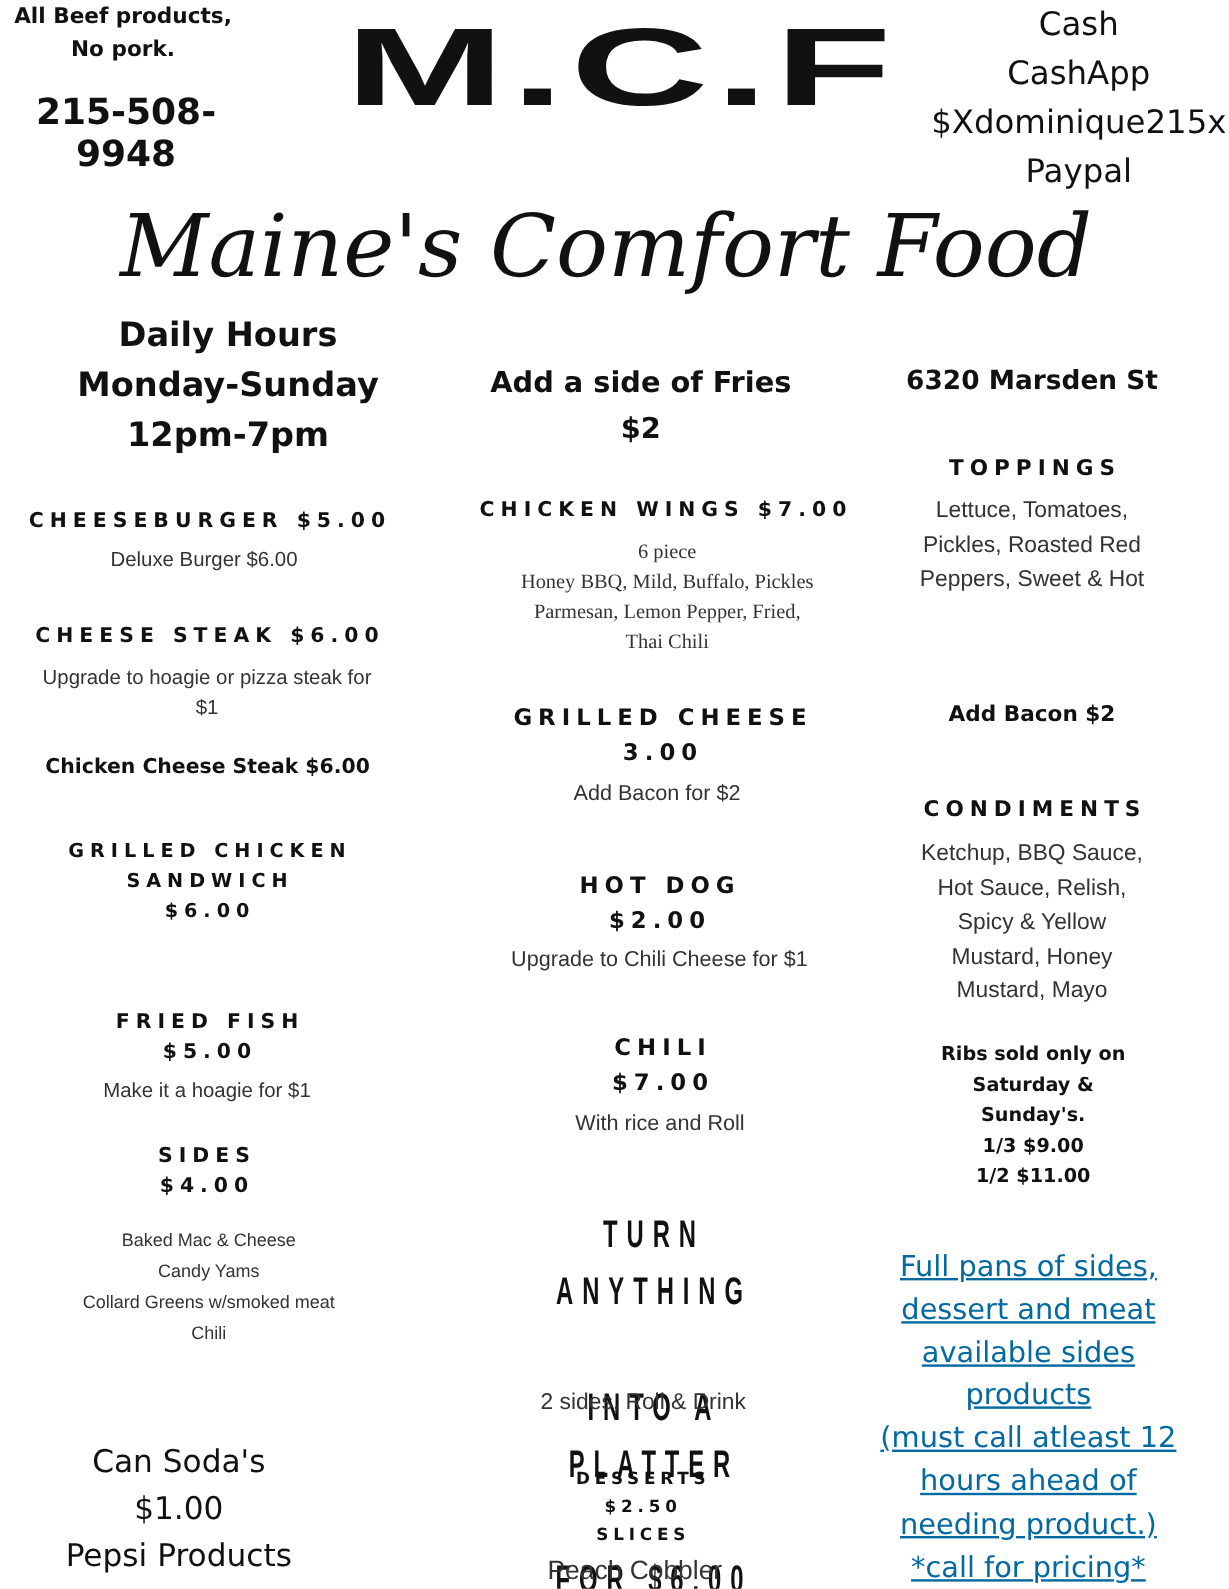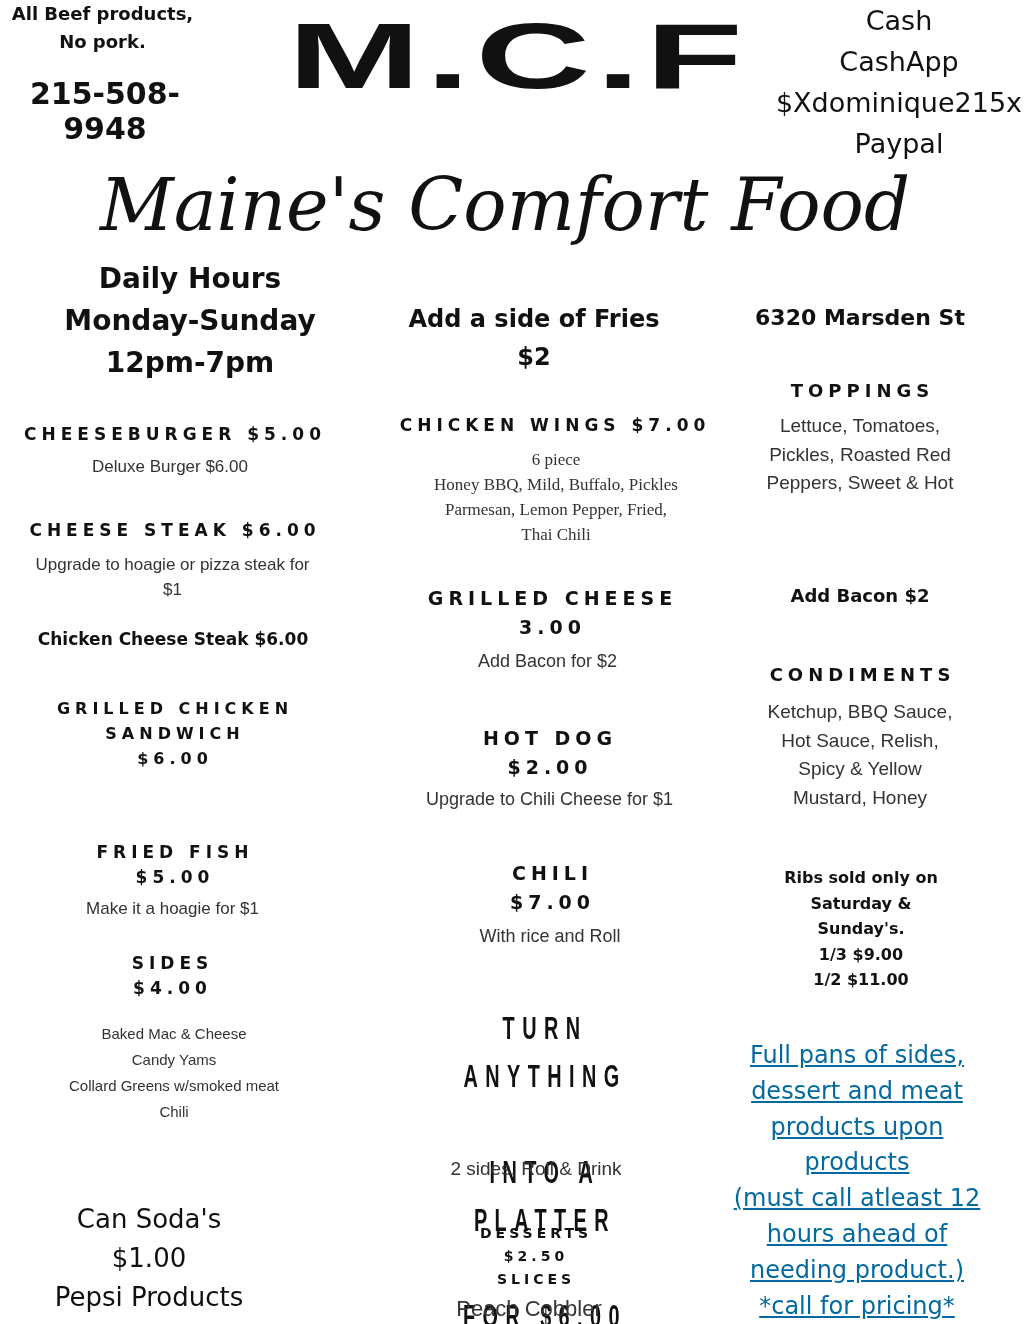--- a/index.html
+++ b/index.html
@@ -130,32 +130,33 @@
   <span class="line">Peppers, Sweet &amp; Hot</span>
 </div>
 <div class="abs bold-sans" style="left:730px;top:585px;width:260px;font-size:18px;">Add Bacon $2</div>
 
 <div class="abs head" style="left:730px;top:664px;width:265px;font-size:18px;">CONDIMENTS</div>
 <div class="abs light" style="left:730px;top:698px;width:260px;font-size:19px;line-height:28.5px;">
   <span class="line">Ketchup, BBQ Sauce,</span>
   <span class="line">Hot Sauce, Relish,</span>
   <span class="line">Spicy &amp; Yellow</span>
   <span class="line">Mustard, Honey</span>
+  <span class="line">Mustard, Mayo</span>
 </div>
 
 <div class="abs bold-sans" style="left:730px;top:865px;width:262px;font-size:16px;line-height:25.5px;">
   <span class="line">Ribs sold only on</span>
   <span class="line">Saturday &amp;</span>
   <span class="line">Sunday's.</span>
   <span class="line">1/3 $9.00</span>
   <span class="line">1/2 $11.00</span>
 </div>
 
 <div class="abs sans" style="left:722px;top:1038px;width:270px;font-size:24px;line-height:35.8px;color:#0369a1;text-decoration:underline;">
   <span class="line">Full pans of sides,</span>
   <span class="line">dessert and meat</span>
-  <span class="line">products upon</span>
+  <span class="line">available sides</span>
   <span class="line">products</span>
   <span class="line">(must call atleast 12</span>
   <span class="line">hours ahead of</span>
   <span class="line">needing product.)</span>
   <span class="line">*call for pricing*</span>
 </div>
 
 </body></html>

